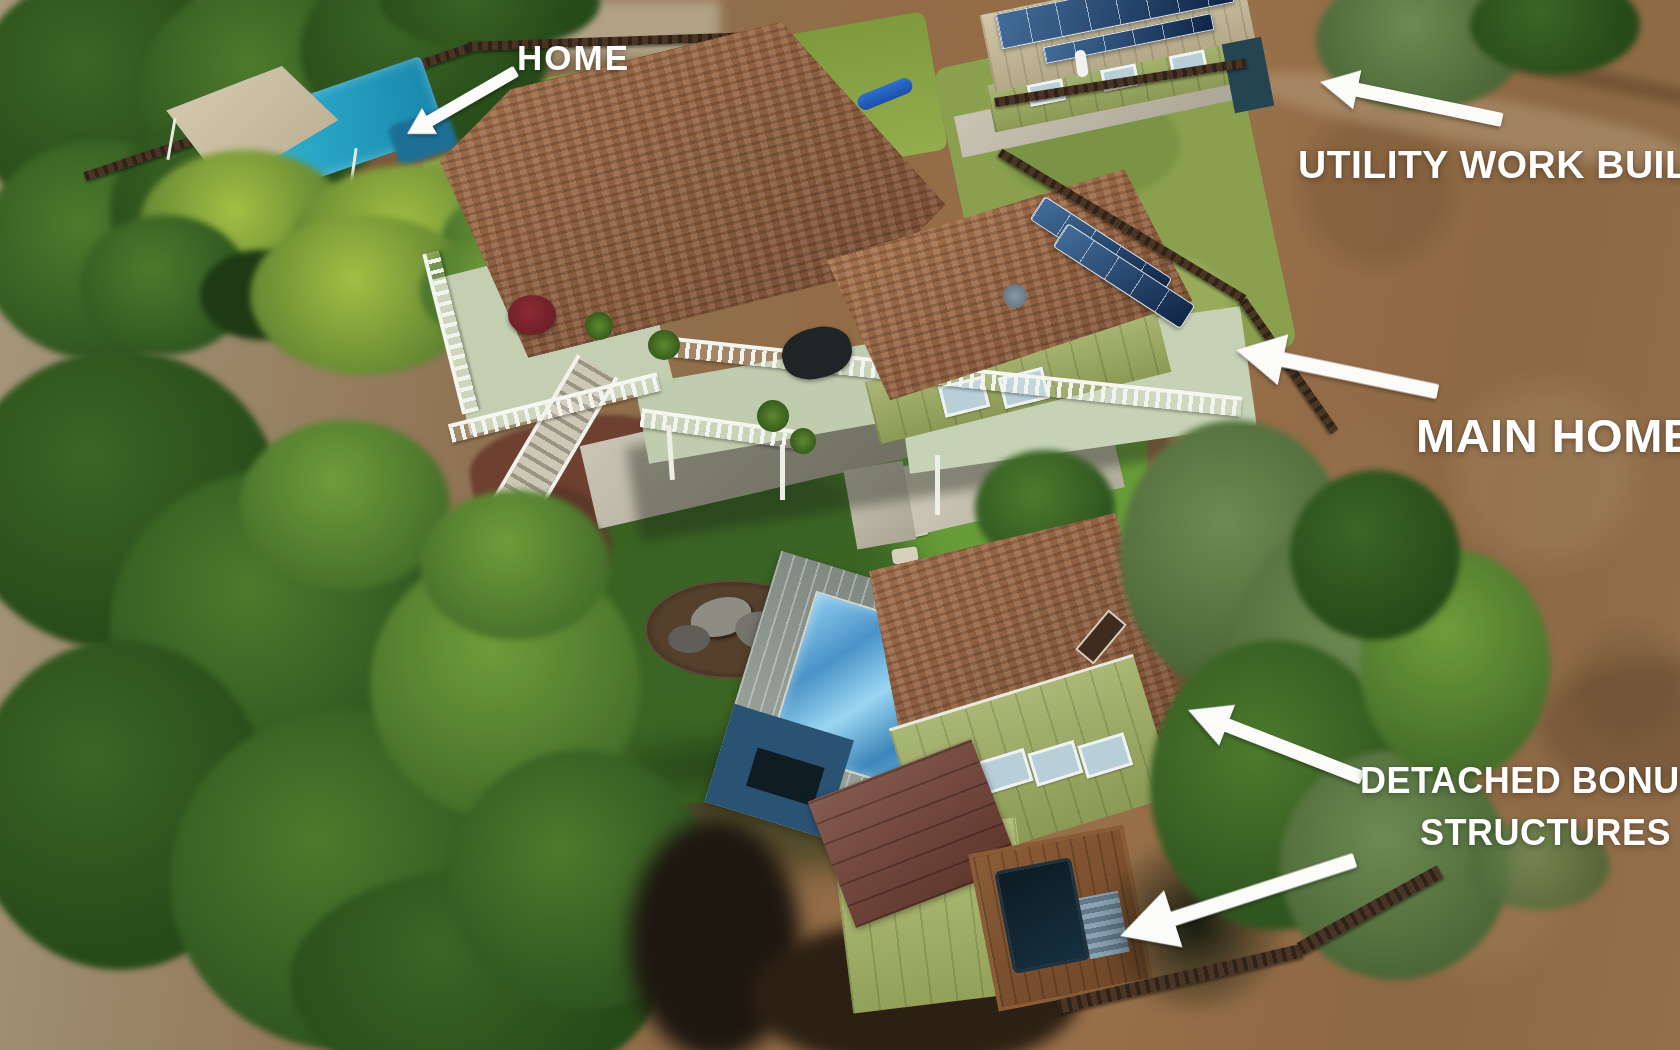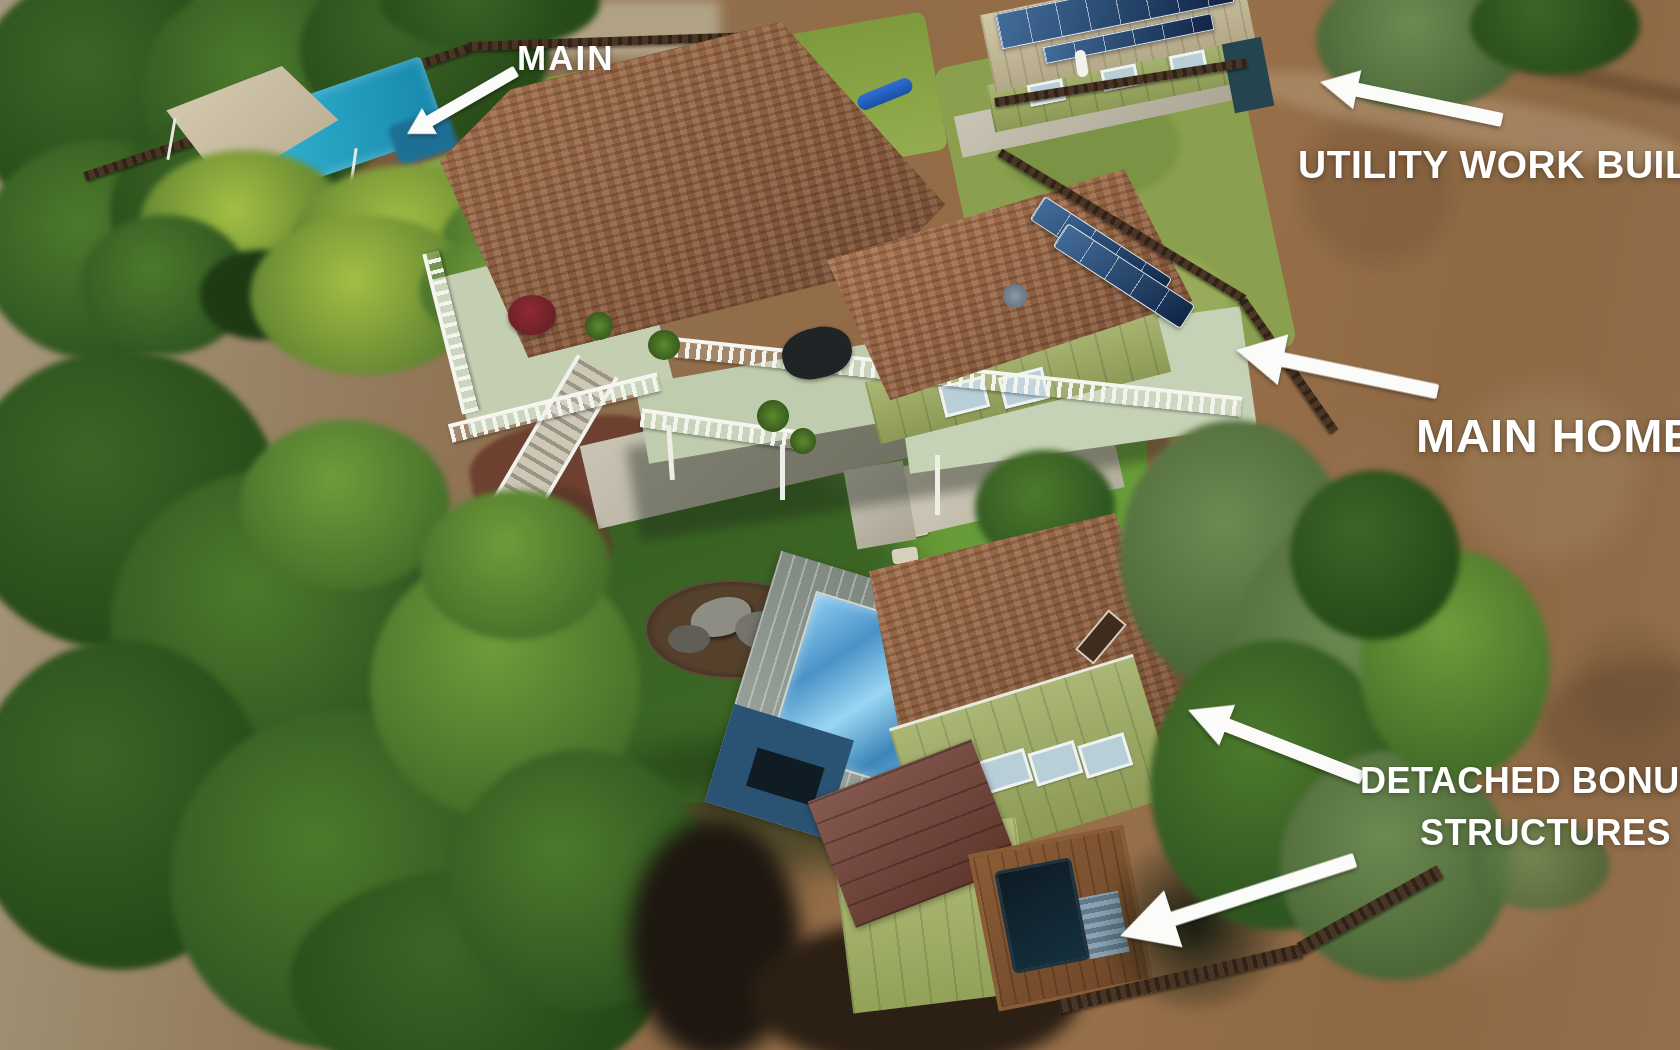--- a/index.html
+++ b/index.html
@@ -262,21 +262,21 @@
 <div class="abs blob tree-olive" style="left:1280px;top:750px;width:230px;height:230px;"></div>
 <div class="abs blob tree-bright" style="left:1360px;top:550px;width:190px;height:230px;"></div>
 <div class="abs blob tree-dark" style="left:1290px;top:470px;width:170px;height:170px;"></div>
 <div class="abs blob tree-olive" style="left:1316px;top:-30px;width:210px;height:140px;"></div>
 <div class="abs blob tree-dark" style="left:1470px;top:-25px;width:170px;height:100px;"></div>
 <div class="abs blob tree-olive" style="left:1470px;top:820px;width:140px;height:90px;opacity:.8;"></div>
 
 <div class="abs fence" style="left:1058px;top:1000px;width:250px;height:14px;transform:rotate(-13deg);"></div>
 <div class="abs fence" style="left:1300px;top:942px;width:160px;height:14px;transform:rotate(-29deg);"></div>
 
-<div class="label" style="left:517px;top:38px;font-size:35px;letter-spacing:2px;">MAIN</div>
+<div class="label" style="left:517px;top:38px;font-size:35px;letter-spacing:2px;">HOME</div>
 <div class="label" style="left:1298px;top:143px;font-size:39px;">UTILITY WORK BUILDING</div>
 <div class="label" style="left:1416px;top:408px;font-size:47px;">MAIN HOME</div>
 <div class="label" style="left:1360px;top:760px;font-size:36px;">DETACHED BONUS</div>
 <div class="label" style="left:1420px;top:812px;font-size:36px;">STRUCTURES</div>
 
 <div class="arrow" style="left:407px;top:134px;width:126px;transform:rotate(-30deg);">
   <div class="arrow-head" style="border-width:15px 26px 15px 0;"></div>
   <div class="arrow-shaft" style="left:22px;width:104px;height:12px;"></div>
 </div>
 <div class="arrow" style="left:1320px;top:82px;width:186px;transform:rotate(11.8deg);">

